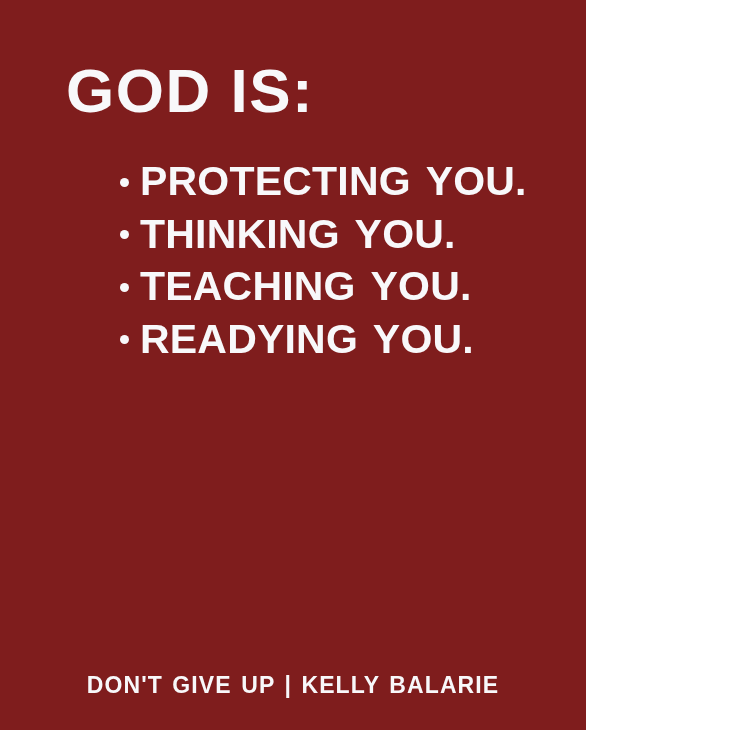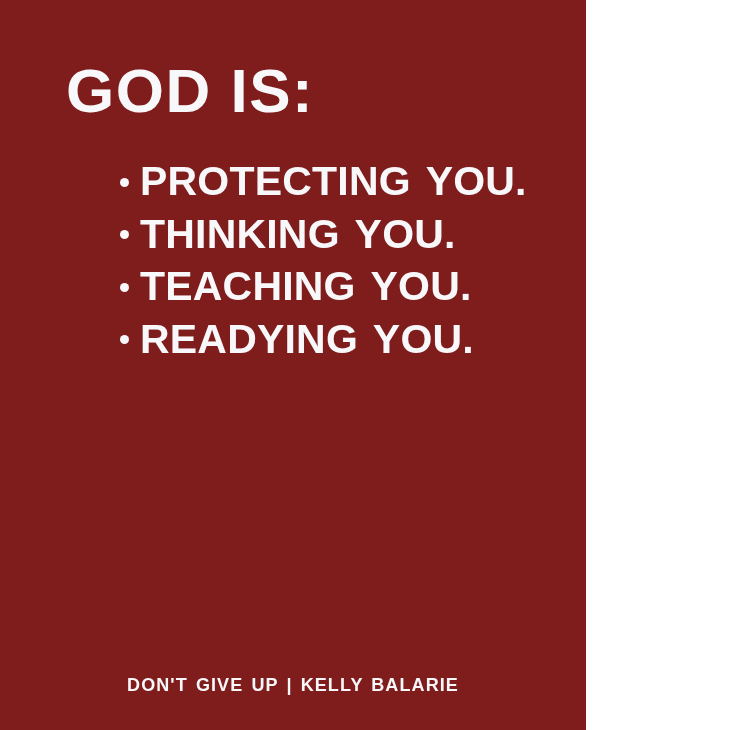--- a/index.html
+++ b/index.html
@@ -60,21 +60,21 @@
     color: #F8F8FA;
     letter-spacing: 0.2px;
     word-spacing: 4px;
   }
   #footer {
     position: absolute;
     left: 0;
     right: 0;
     top: 672px;
     text-align: center;
-    font-size: 18px;
+    font-size: 23px;
     line-height: 26px;
     font-weight: 700;
     color: #F8F8FA;
     letter-spacing: 1.1px;
     word-spacing: 2px;
   }
 </style>
 </head>
 <body>
 

